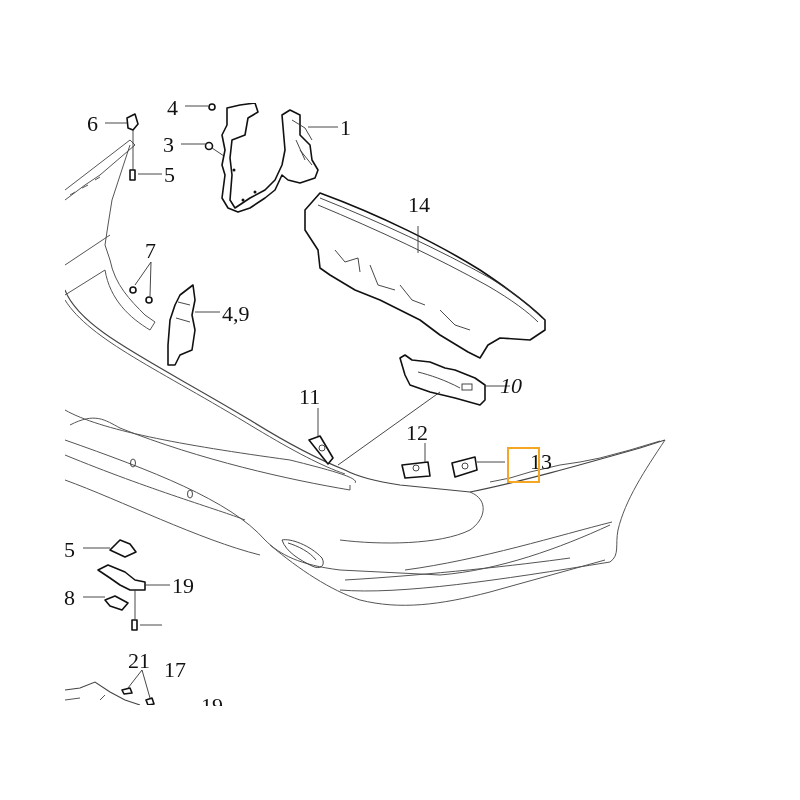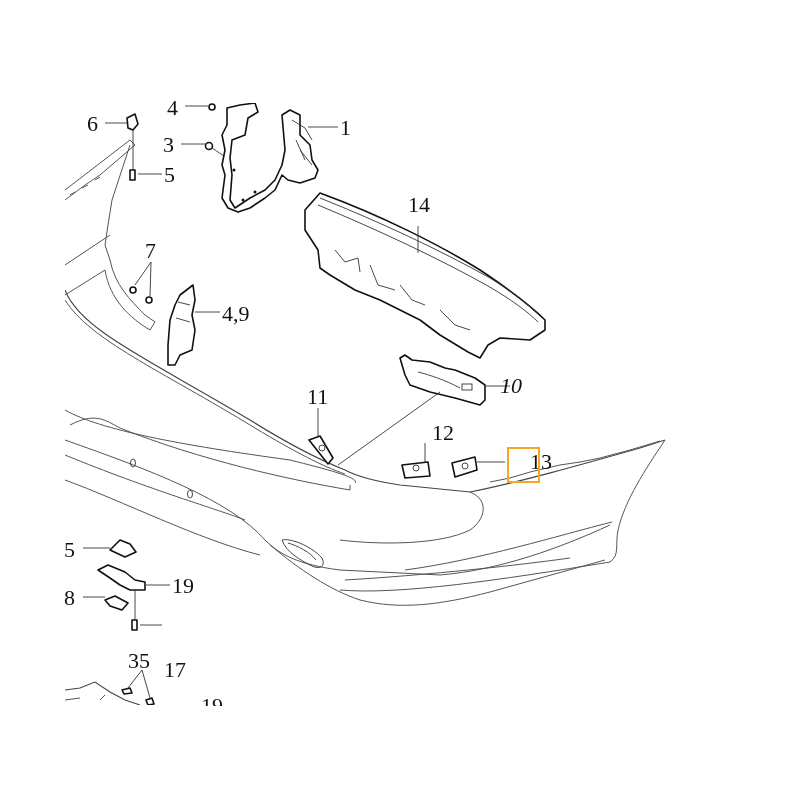--- a/index.html
+++ b/index.html
@@ -167,26 +167,26 @@
 
   <div class="callout" style="left:167px;top:97px;">4</div>
   <div class="callout" style="left:87px;top:113px;">6</div>
   <div class="callout" style="left:340px;top:117px;">1</div>
   <div class="callout" style="left:163px;top:134px;">3</div>
   <div class="callout" style="left:164px;top:164px;">5</div>
   <div class="callout" style="left:408px;top:194px;">14</div>
   <div class="callout" style="left:145px;top:240px;">7</div>
   <div class="callout" style="left:222px;top:303px;">4,9</div>
   <div class="callout" style="left:500px;top:375px;font-style:italic;">10</div>
-  <div class="callout" style="left:307px;top:386px;text-align:center;">11</div>
-  <div class="callout" style="left:432px;top:422px;">12</div>
+  <div class="callout" style="left:299px;top:386px;text-align:center;">11</div>
+  <div class="callout" style="left:406px;top:422px;">12</div>
   <div class="callout" style="left:506px;top:451px;margin-left:24px;">13</div>
   <div class="callout" style="left:64px;top:539px;">5</div>
   <div class="callout" style="left:172px;top:575px;">19</div>
   <div class="callout" style="left:64px;top:587px;">8</div>
   <div class="callout" style="left:164px;top:615px;margin-top:44px;">17</div>
-  <div class="callout" style="left:128px;top:650px;">35</div>
+  <div class="callout" style="left:128px;top:650px;">21</div>
   <div style="position:absolute;left:195px;top:695px;width:40px;height:11px;overflow:hidden;">
     <div class="callout" style="left:6px;top:0px;">19</div>
   </div>
 
   <div class="highlight" style="left:507px;top:447px;width:33px;height:36px;"></div>
 </div>
 
 </body></html>

